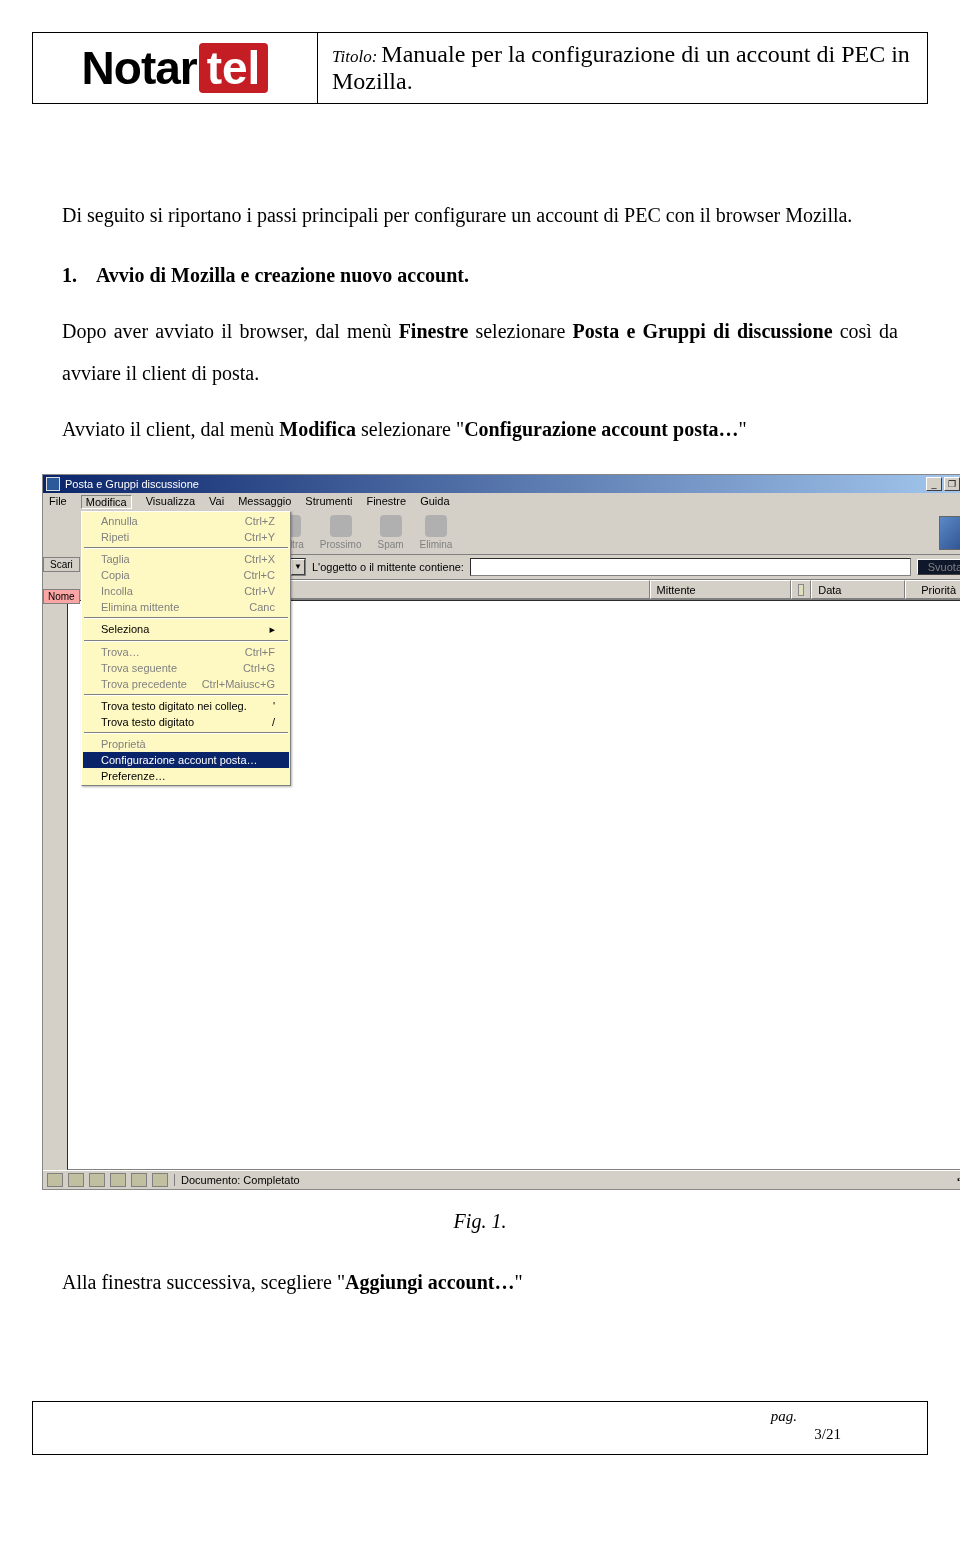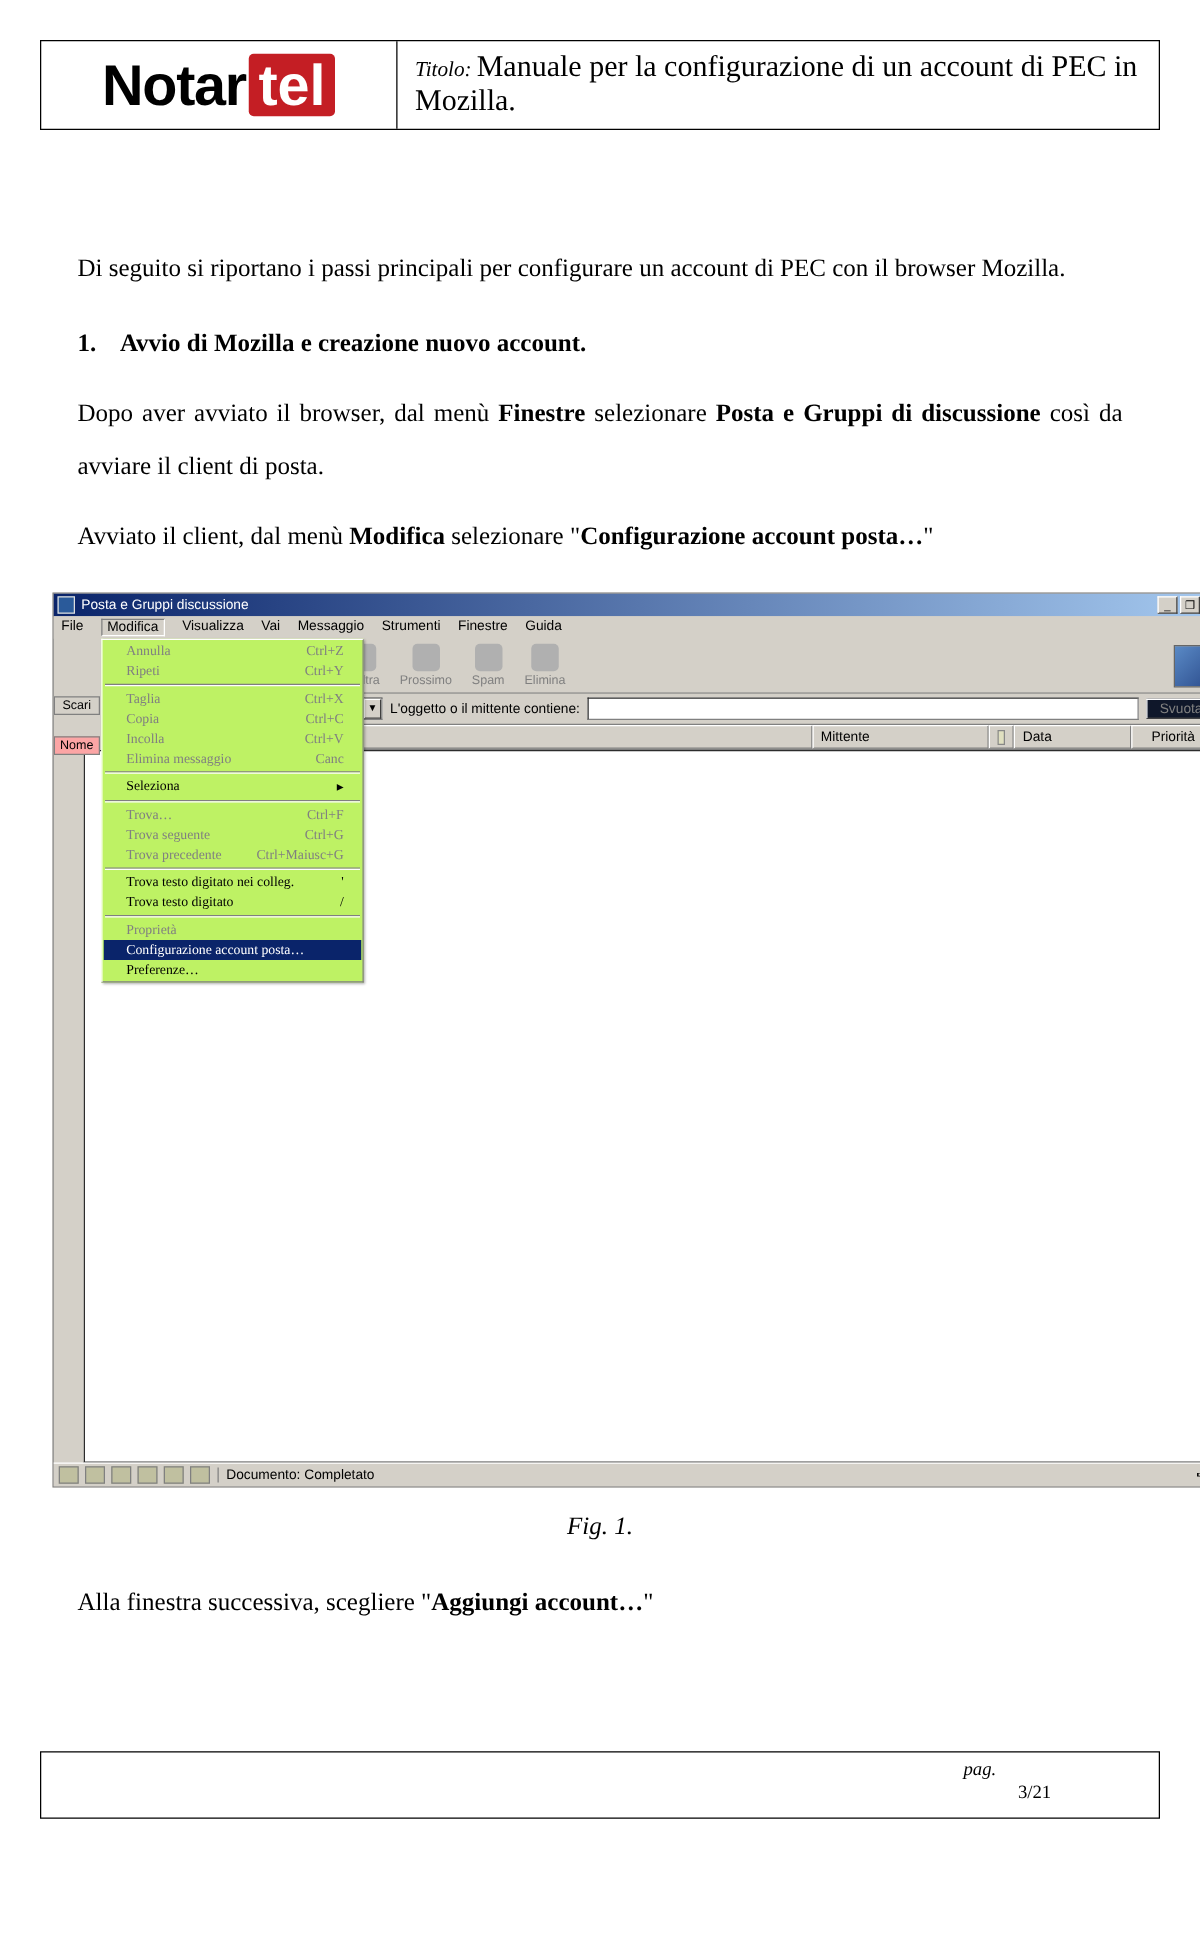--- a/index.html
+++ b/index.html
@@ -120,29 +120,28 @@
     .menubar span { cursor: default; }
     .menuitem-open {
       background: #d4d0c8;
       border: 1px solid #808080;
       border-right-color: #fff;
       border-bottom-color: #fff;
       padding: 0 4px;
     }
     .dropdown-menu {
       position: absolute;
-      background: #bef264;
+      background: #fef9c3;
       border: 1px solid #808080;
       border-left-color: #fff;
       border-top-color: #fff;
       box-shadow: 1px 1px 2px rgba(0,0,0,0.3);
       min-width: 210px;
       padding: 1px;
       z-index: 10;
-      font-family: Liberation Serif, serif;
     }
     .menu-row {
       display: flex;
       justify-content: space-between;
       padding: 2px 14px 2px 18px;
       font-size: 11px;
     }
     .menu-row.disabled { color: #808080; }
     .menu-row.highlighted {
       background: #0a246a;
@@ -412,21 +411,21 @@
           </div>
           <div class="menu-row disabled">
             <span>Copia</span>
             <span class="shortcut">Ctrl+C</span>
           </div>
           <div class="menu-row disabled">
             <span>Incolla</span>
             <span class="shortcut">Ctrl+V</span>
           </div>
           <div class="menu-row disabled">
-            <span>Elimina messaggio</span>
+            <span>Elimina mittente</span>
             <span class="shortcut">Canc</span>
           </div>
           <div class="menu-sep"></div>
           <div class="menu-row">
             <span>Seleziona</span>
             <span class="arrow">▸</span>
           </div>
           <div class="menu-sep"></div>
           <div class="menu-row disabled">
             <span>Trova…</span>

